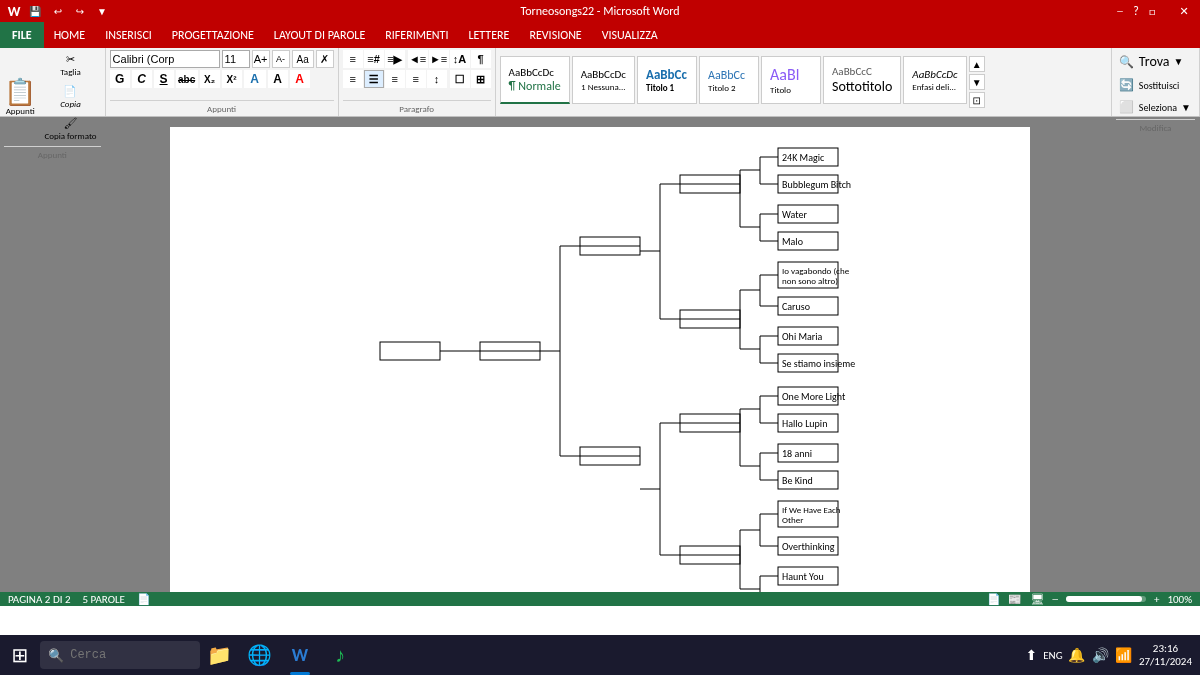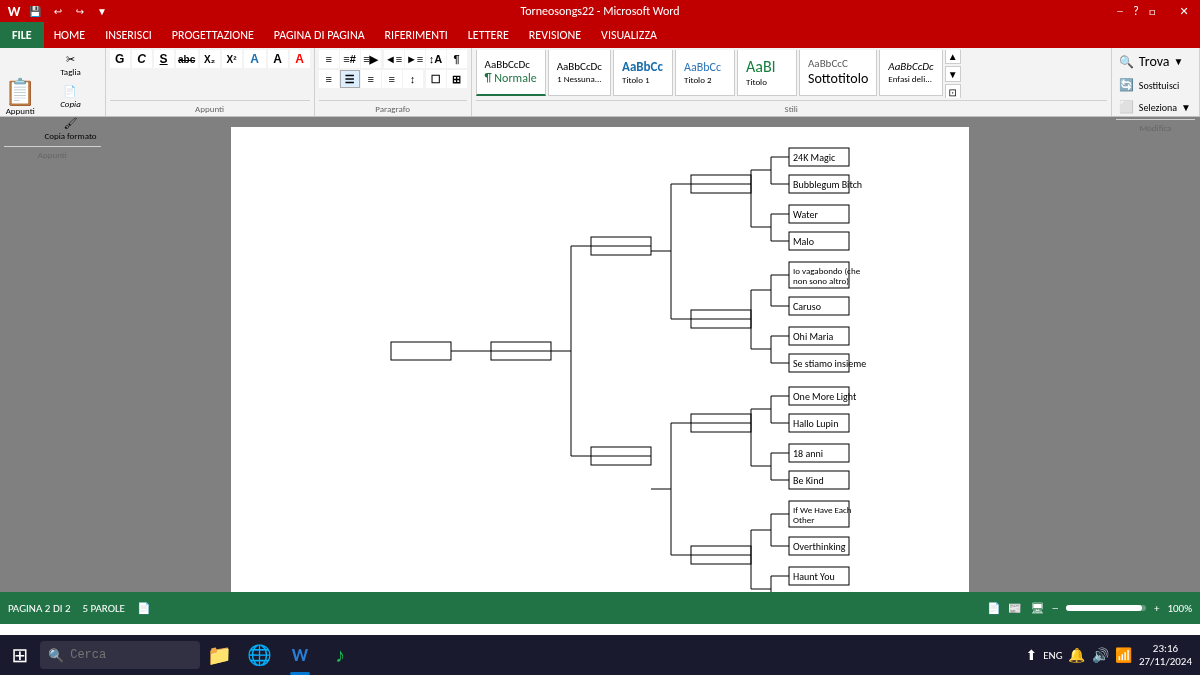--- a/index.html
+++ b/index.html
@@ -82,27 +82,27 @@
     }
     .style-box.active { border-bottom: 2px solid #217346; }
 
     
     #doc-area {
       width: 100%; background: #808080; overflow-y: auto;
       display: flex; justify-content: center;
       height: calc(675px - 22px - 26px - 90px - 22px);
     }
     #doc-page {
-      background: white; width: 738px; min-height: 480px;
+      background: white; width: 860px; min-height: 480px;
       margin: 10px 0; padding: 20px; position: relative;
     }
 
     
     #statusbar {
-      width: 100%; height: 32px; background: #217346;
+      width: 100%; height: 14px; background: #217346;
       display: flex; align-items: center; justify-content: space-between;
       padding: 0 8px; color: white; font-size: 11px;
     }
     #statusbar-left { display: flex; align-items: center; gap: 12px; }
     #statusbar-right { display: flex; align-items: center; gap: 8px; }
 
     
     #taskbar {
       width: 100%; height: 40px; background: #1a1a2e;
       display: flex; align-items: center;
@@ -167,21 +167,21 @@
     <div class="title-btn">□</div>
     <div class="title-btn" style="background:#c00000;">✕</div>
   </div>
 </div>
 
 <div id="menubar">
   <div class="menu-file">FILE</div>
   <div class="menu-item">HOME</div>
   <div class="menu-item">INSERISCI</div>
   <div class="menu-item">PROGETTAZIONE</div>
-  <div class="menu-item">PAGINA DI PAGINA</div>
+  <div class="menu-item">LAYOUT DI PAROLE</div>
   <div class="menu-item">RIFERIMENTI</div>
   <div class="menu-item">LETTERE</div>
   <div class="menu-item">REVISIONE</div>
   <div class="menu-item">VISUALIZZA</div>
 </div>
 
 <div id="ribbon-container">
   <div class="ribbon-content">
 
     <div class="rt-group" style="min-width:80px;">
@@ -203,20 +203,28 @@
             <span style="font-size:11px;">🖌</span>
             <span style="font-size:9px;">Copia formato</span>
           </div>
         </div>
       </div>
       <div class="rt-group-label">Appunti</div>
     </div>
 
     <div class="rt-group" style="min-width:180px;">
       <div class="rt-group-inner" style="flex-direction:column;gap:2px;align-items:flex-start;">
+        <div style="display:flex;align-items:center;gap:2px;">
+          <input type="text" class="font-name" value="Calibri (Corp" style="width: 110px; height: 18px; font-size: 11px; border: 1px solid rgb(170, 170, 170); padding: 0px 2px;">
+          <input type="text" class="font-size" value="11" style="width: 28px; height: 18px; font-size: 11px; border: 1px solid rgb(170, 170, 170); padding: 0px 2px;">
+          <button class="font-btn" style="width:18px;height:18px;border:1px solid #ccc;background:white;cursor:pointer;font-size:11px;">A+</button>
+          <button class="font-btn" style="width:18px;height:18px;border:1px solid #ccc;background:white;cursor:pointer;font-size:9px;">A-</button>
+          <button class="font-btn" style="width:22px;height:18px;border:1px solid #ccc;background:white;cursor:pointer;font-size:10px;">Aa</button>
+          <button class="font-btn" style="width:18px;height:18px;border:1px solid #ccc;background:white;cursor:pointer;font-size:11px;">✗</button>
+        </div>
         <div style="display:flex;align-items:center;gap:2px;">
           <button class="fmt-btn" style="font-weight:bold;font-size:12px;width:20px;height:18px;border:1px solid transparent;cursor:pointer;background:white;">G</button>
           <button class="fmt-btn" style="font-style:italic;font-size:12px;width:20px;height:18px;border:1px solid transparent;cursor:pointer;background:white;">C</button>
           <button class="fmt-btn" style="text-decoration:underline;font-size:12px;width:20px;height:18px;border:1px solid transparent;cursor:pointer;background:white;">S</button>
           <button class="fmt-btn" style="text-decoration:line-through;font-size:10px;width:22px;height:18px;border:1px solid transparent;cursor:pointer;background:white;">abc</button>
           <button class="fmt-btn" style="font-size:10px;width:20px;height:18px;border:1px solid transparent;cursor:pointer;background:white;">X₂</button>
           <button class="fmt-btn" style="font-size:10px;width:20px;height:18px;border:1px solid transparent;cursor:pointer;background:white;">X²</button>
           <button class="fmt-btn" style="font-size:12px;width:22px;height:18px;border:1px solid transparent;cursor:pointer;background:white;color:#1a6fad;">A</button>
           <button class="fmt-btn" style="font-size:12px;width:20px;height:18px;border:1px solid transparent;cursor:pointer;background:white;">A</button>
           <button class="fmt-btn" style="font-size:12px;width:20px;height:18px;border:1px solid transparent;cursor:pointer;background:white;color:red;">A</button>
@@ -257,46 +265,45 @@
           <div class="style-box active">
             <div style="font-size:11px;color:#000;">AaBbCcDc</div>
             <div style="font-size:12px;color:#217346;">¶ Normale</div>
           </div>
           <div class="style-box">
             <div style="font-size:11px;color:#000;">AaBbCcDc</div>
             <div style="font-size:9px;text-align:center;">1 Nessuna...</div>
           </div>
           <div class="style-box">
             <div style="font-size:13px;color:#1a6fad;font-weight:bold;">AaBbCc</div>
-            <div style="font-size:9px;">Titolo 1</div>
+            <div style="font-size:9px;font-weight:bold;">Titolo 1</div>
           </div>
           <div class="style-box">
             <div style="font-size:12px;color:#2e75b5;">AaBbCc</div>
             <div style="font-size:9px;">Titolo 2</div>
           </div>
           <div class="style-box">
-            <div style="font-size:16px;color:#15803d;">AaBl</div>
+            <div style="font-size:16px;color:#8b5cf6;">AaBl</div>
             <div style="font-size:9px;">Titolo</div>
           </div>
           <div class="style-box">
             <div style="font-size:11px;color:#595959;">AaBbCcC</div>
             <div style="font-size:14px;">Sottotitolo</div>
           </div>
           <div class="style-box">
             <div style="font-size:11px;color:#000;font-style:italic;">AaBbCcDc</div>
             <div style="font-size:9px;">Enfasi deli...</div>
           </div>
         </div>
         <div style="display:flex;flex-direction:column;gap:2px;justify-content:center;">
           <button style="width:16px;height:16px;font-size:10px;border:1px solid #ccc;background:white;cursor:pointer;">▲</button>
           <button style="width:16px;height:16px;font-size:10px;border:1px solid #ccc;background:white;cursor:pointer;">▼</button>
           <button style="width:16px;height:16px;font-size:10px;border:1px solid #ccc;background:white;cursor:pointer;">⊡</button>
         </div>
       </div>
-      <div class="rt-group-label" style="text-align:center;font-size:9px;color:#666;border-top:1px solid #d0d0d0;padding-top:2px;">Stili</div>
     </div>
 
     <div class="rt-group" style="min-width:80px;">
       <div class="rt-group-inner" style="flex-direction:column;gap:2px;align-items:flex-start;">
         <div class="rt-btn" style="flex-direction:row;gap:4px;">
           <span style="font-size:12px;">🔍</span>
           <span style="font-size:14px;">Trova</span>
           <span style="font-size:10px;">▼</span>
         </div>
         <div class="rt-btn" style="flex-direction:row;gap:4px;">

